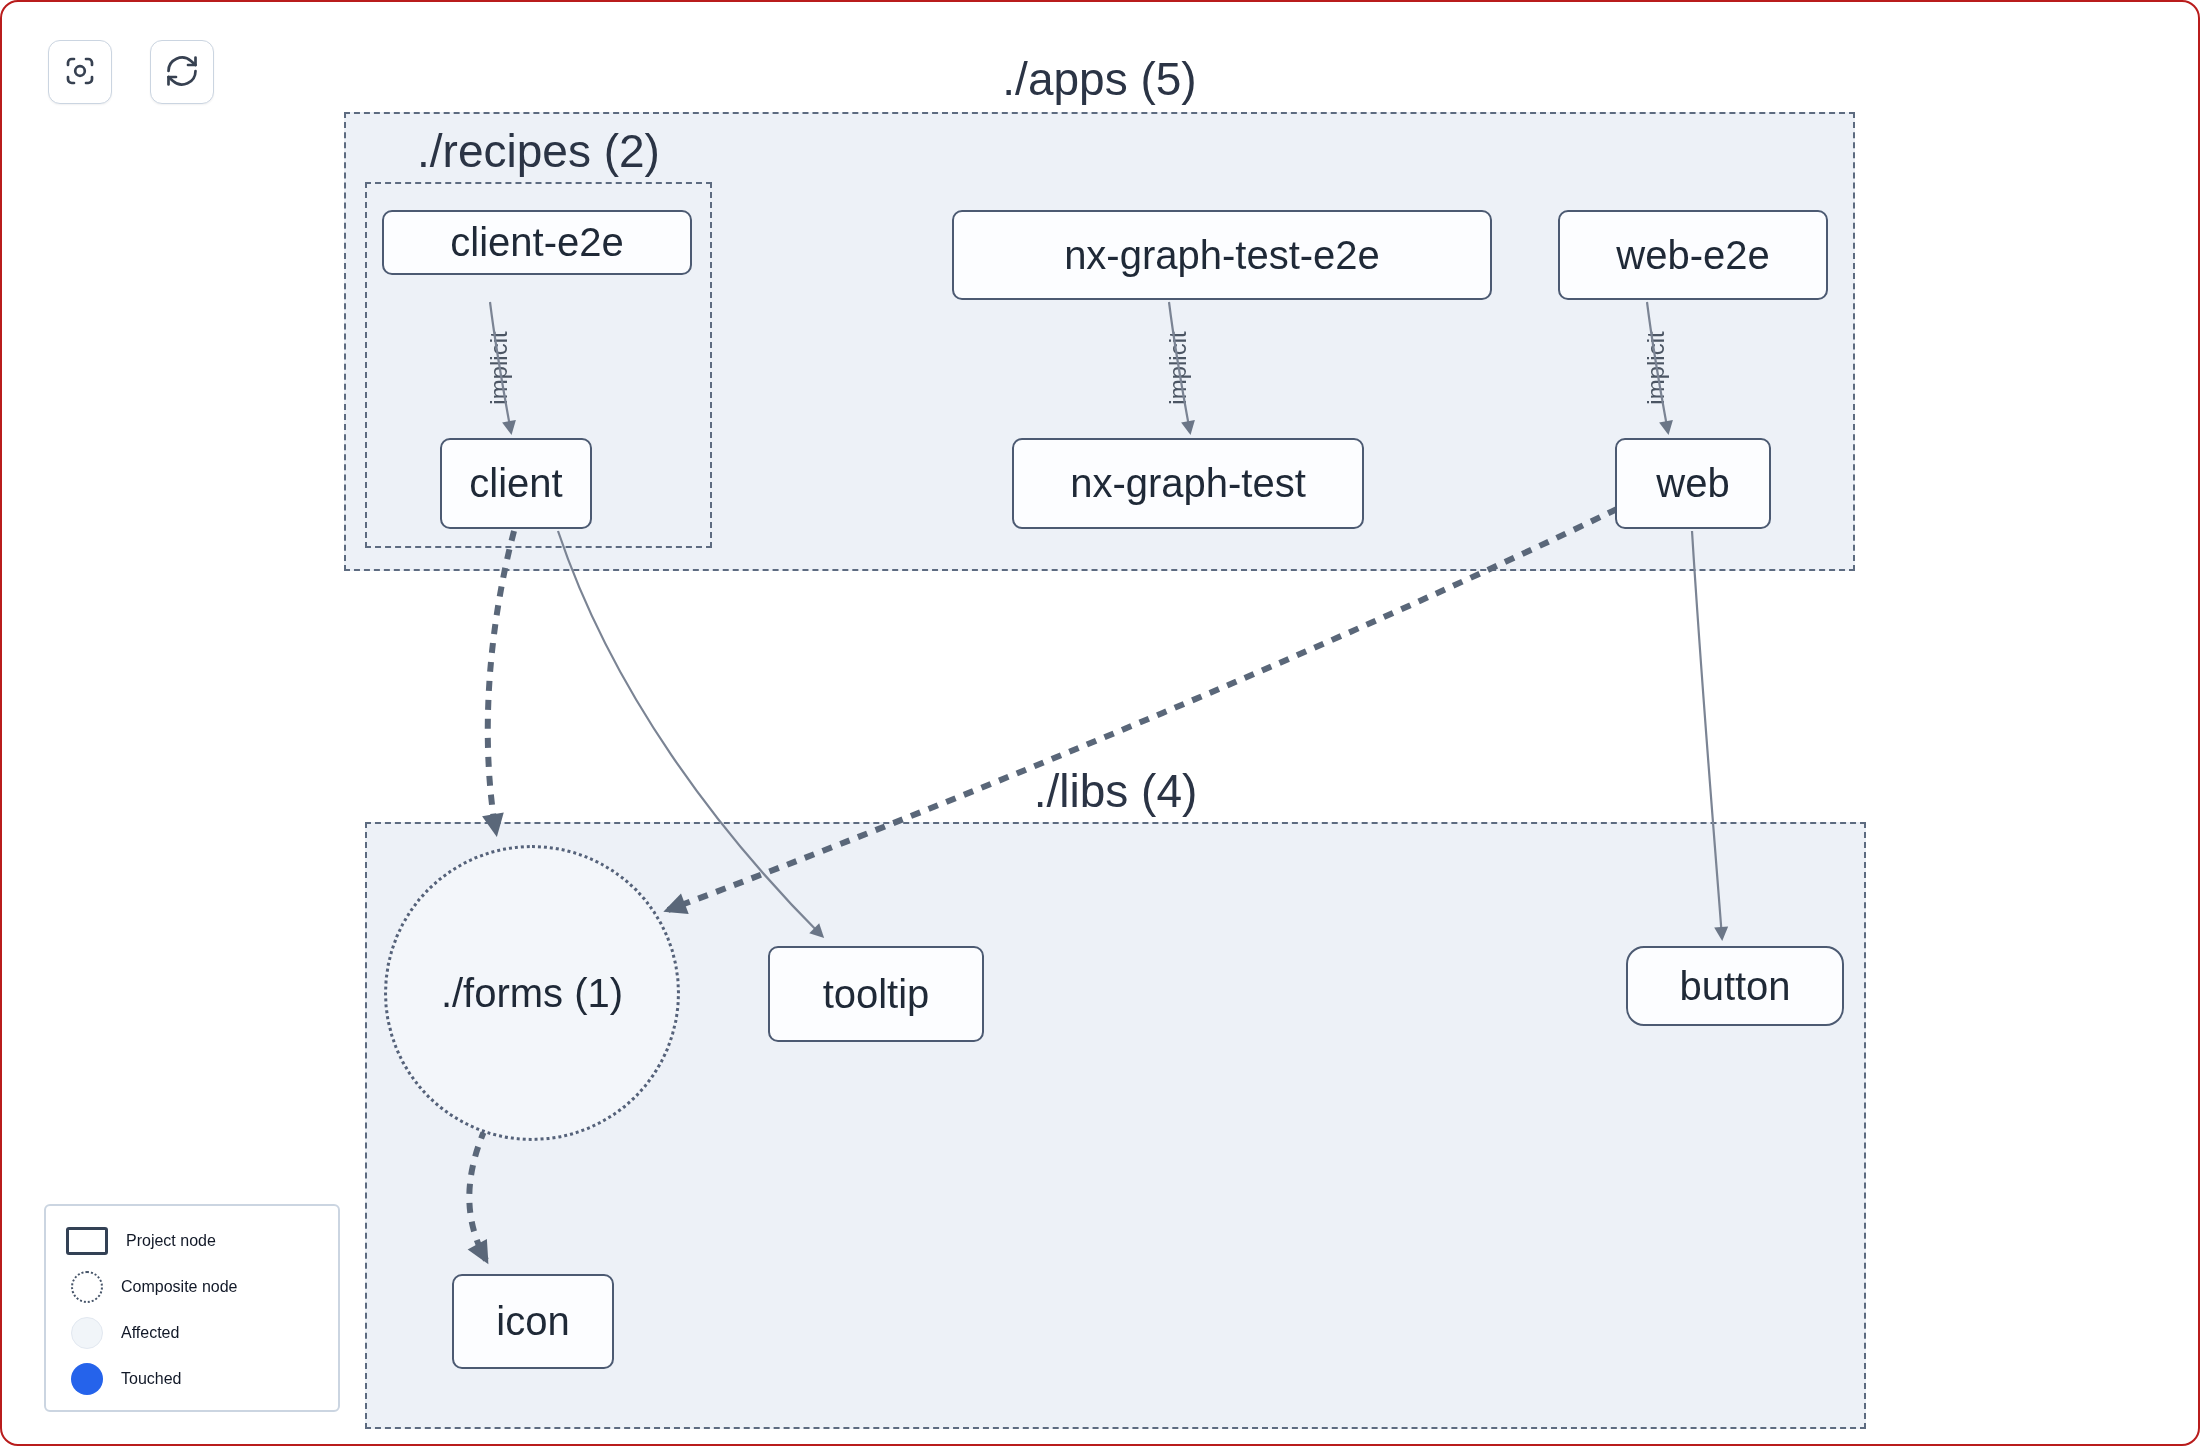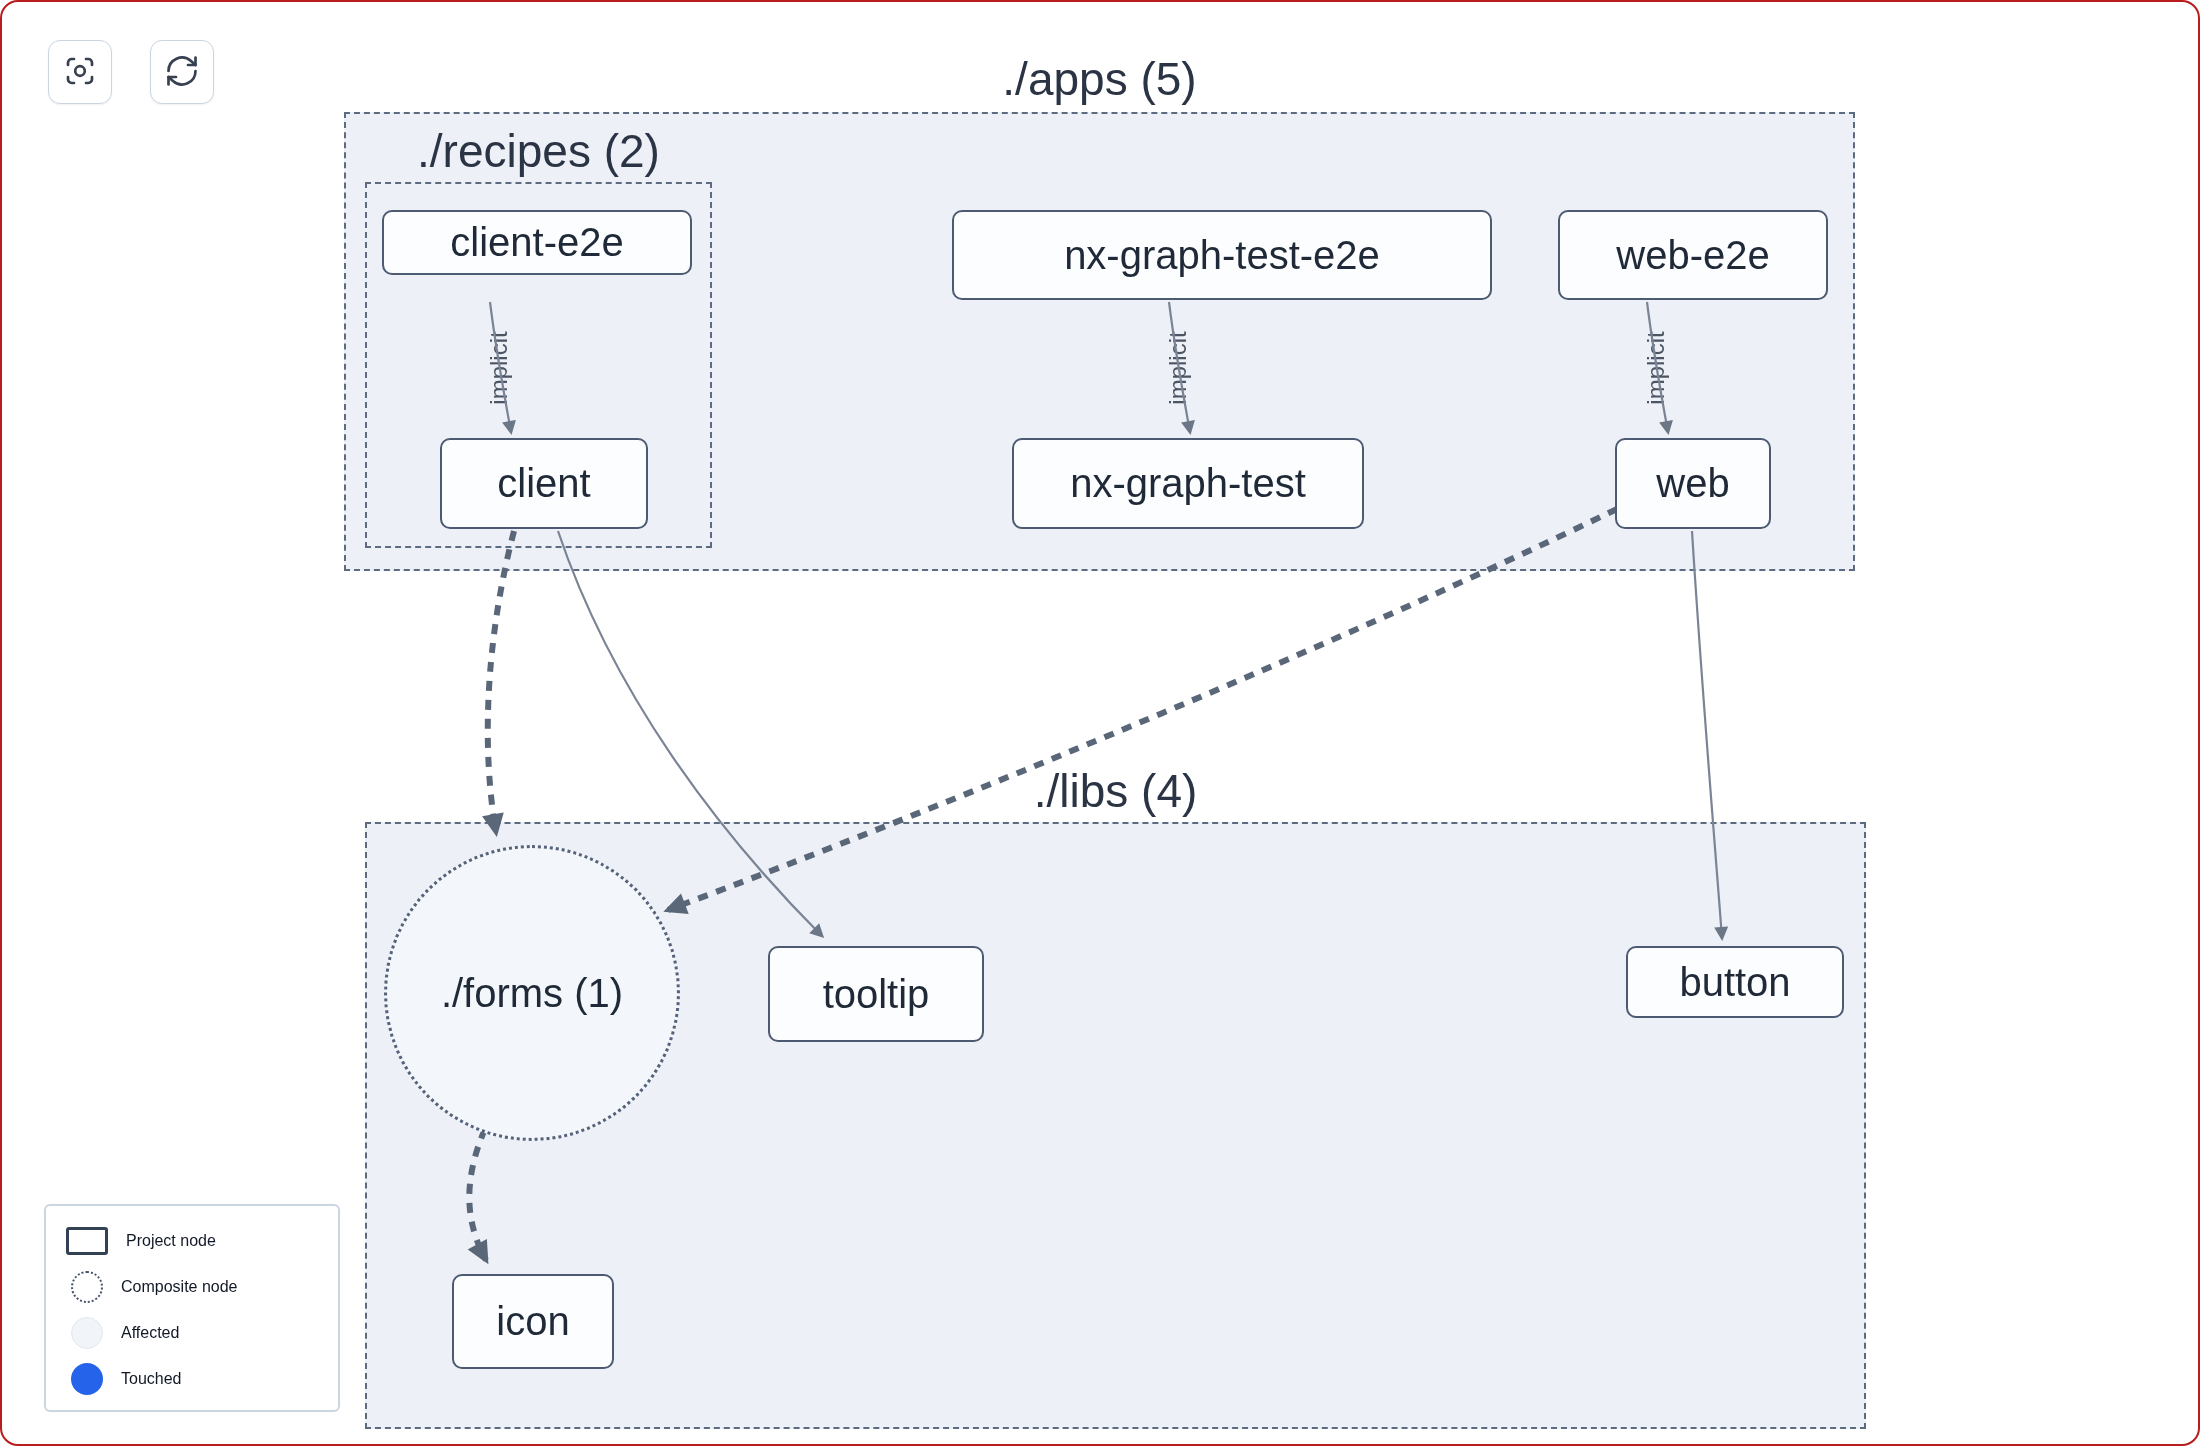--- a/index.html
+++ b/index.html
@@ -66,25 +66,25 @@
     border-radius: 10px;
     box-sizing: border-box;
     font-size: 40px;
     color: #1f2937;
     cursor: pointer;
     white-space: nowrap;
   }
   #node-client-e2e        { left: 380px;  top: 208px;  width: 310px; height: 65px; }
   #node-nx-graph-test-e2e { left: 950px;  top: 208px;  width: 540px; height: 90px; }
   #node-web-e2e           { left: 1556px; top: 208px;  width: 270px; height: 90px; }
-  #node-client            { left: 438px;  top: 436px;  width: 208px; height: 91px; }
+  #node-client            { left: 438px;  top: 436px;  width: 152px; height: 91px; }
   #node-nx-graph-test     { left: 1010px; top: 436px;  width: 352px; height: 91px; }
   #node-web               { left: 1613px; top: 436px;  width: 156px; height: 91px; }
   #node-tooltip           { left: 766px;  top: 944px;  width: 216px; height: 96px; }
-  #node-button            { left: 1624px; top: 944px;  width: 218px; height: 72px; }
+  #node-button            { left: 1624px; top: 944px;  width: 218px; height: 80px; border-radius: 18px; }
   #node-icon              { left: 450px;  top: 1272px; width: 162px; height: 95px; }
 
   
   .composite {
     position: absolute;
     display: flex; align-items: center; justify-content: center;
     background: #f3f6fa;
     border: 3px dotted #55627a;
     border-radius: 50%;
     box-sizing: border-box;

